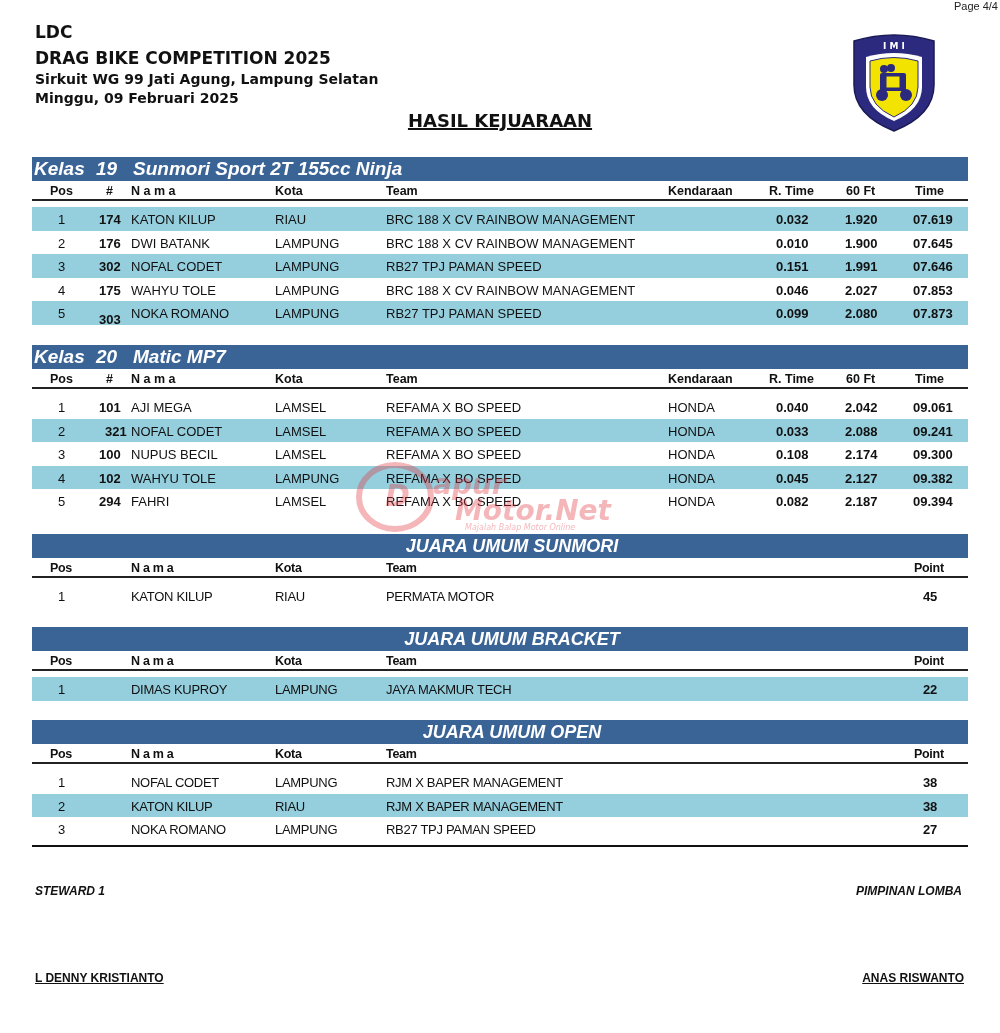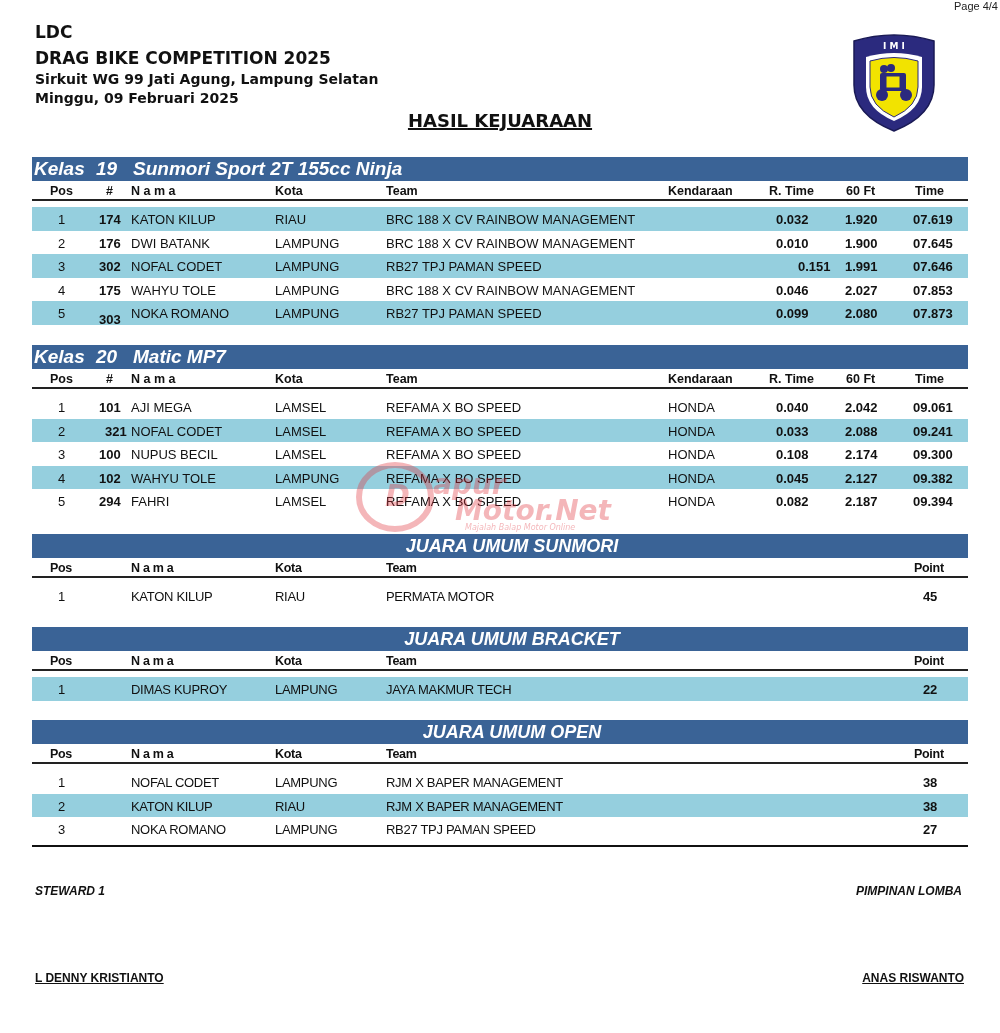--- a/index.html
+++ b/index.html
@@ -106,21 +106,21 @@
     <span class="b" style="left:813px;">1.900</span>
     <span class="b" style="left:881px;">07.645</span>
   </div>
   <div class="row alt">
     <span style="left:26px;">3</span>
     <span class="b" style="left:67px;">302</span>
     <span style="left:99px;">NOFAL CODET</span>
     <span style="left:243px;">LAMPUNG</span>
     <span style="left:354px;">RB27 TPJ PAMAN SPEED</span>
     <span style="left:636px;"></span>
-    <span class="b" style="left:744px;margin-left:22px;">0.151</span>
+    <span class="b" style="left:744px;">0.151</span>
     <span class="b" style="left:813px;">1.991</span>
     <span class="b" style="left:881px;">07.646</span>
   </div>
   <div class="row">
     <span style="left:26px;">4</span>
     <span class="b" style="left:67px;">175</span>
     <span style="left:99px;">WAHYU TOLE</span>
     <span style="left:243px;">LAMPUNG</span>
     <span style="left:354px;">BRC 188 X CV RAINBOW MANAGEMENT</span>
     <span style="left:636px;"></span>

